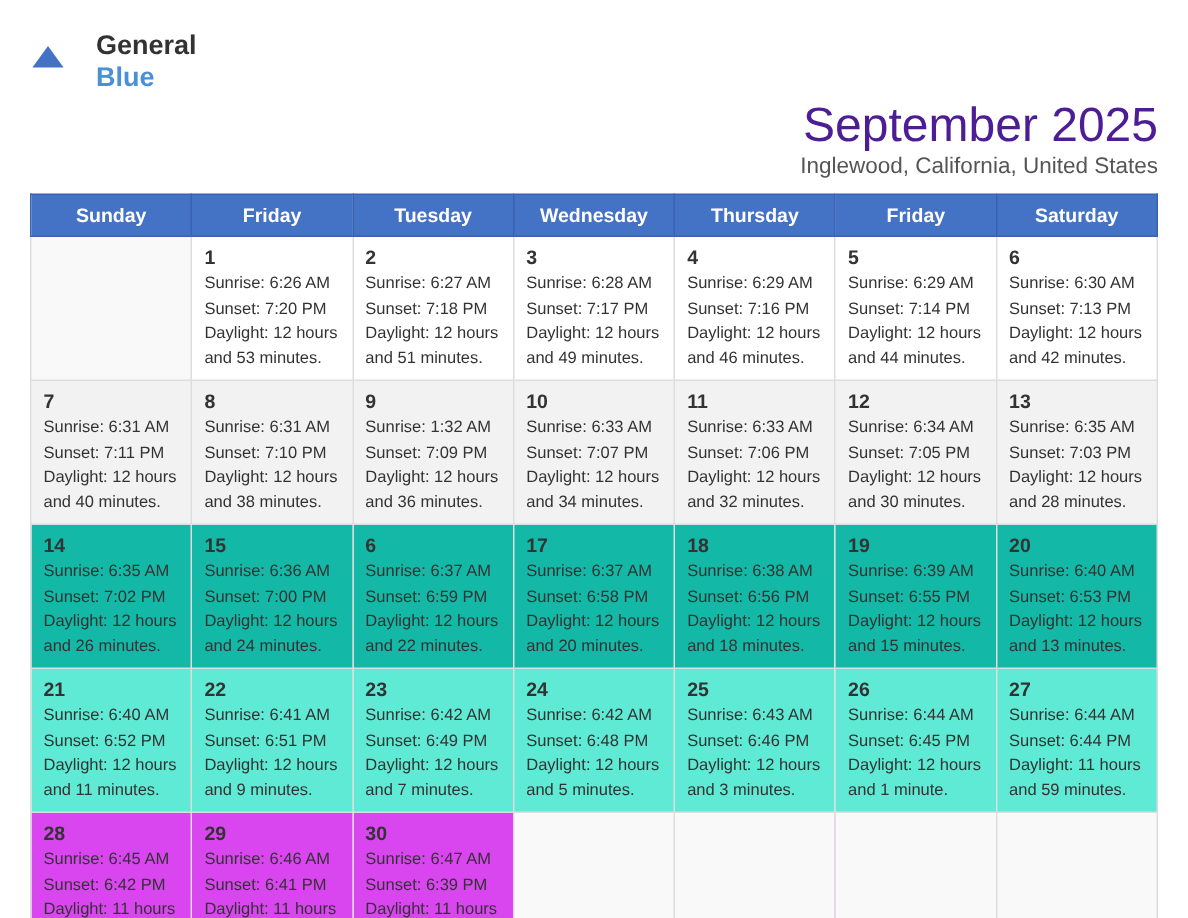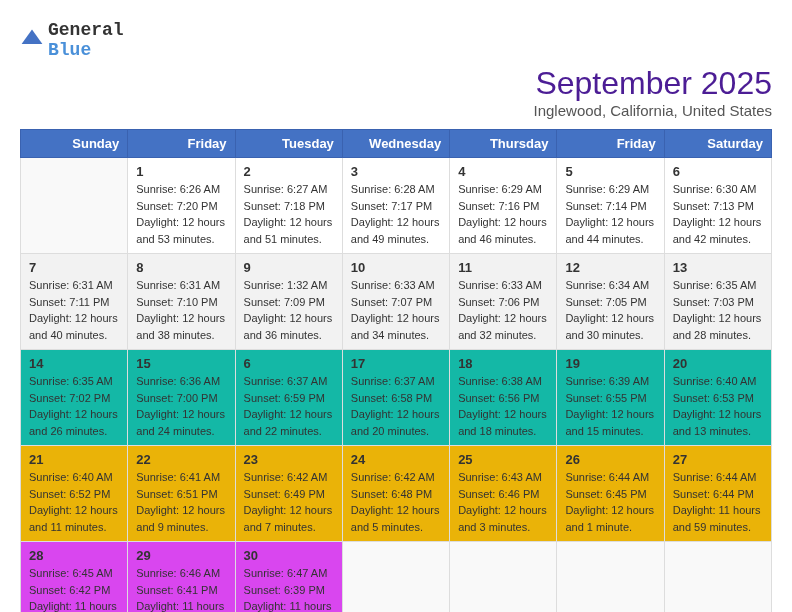--- a/index.html
+++ b/index.html
@@ -12,22 +12,21 @@
     }
     .header {
       display: flex;
       justify-content: space-between;
       align-items: flex-start;
       margin-bottom: 10px;
     }
     .logo {
       display: flex;
       align-items: center;
-      gap: 4px;
-      font-family: Liberation Mono, monospace;
+      gap: 20px;
     }
     .logo-text-general {
       font-size: 18px;
       font-weight: bold;
       color: #333;
     }
     .logo-text-blue {
       font-size: 18px;
       font-weight: bold;
       color: #4a90d9;
@@ -55,21 +54,21 @@
       border: 1px solid #ccc;
     }
     thead tr {
       background-color: #4472c4;
       color: #fff;
     }
     thead th {
       padding: 6px 8px;
       font-size: 13px;
       font-weight: bold;
-      text-align: right;
+      text-align: center;
       border: 1px solid #3a62b0;
     }
     tbody tr {
       border: 1px solid #ccc;
     }
     tbody tr:nth-child(odd) {
       background-color: #fff;
     }
     tbody tr:nth-child(even) {
       background-color: #f2f2f2;
@@ -308,21 +307,21 @@
         <td>
           <span class="day-number">20</span>
           <div class="cell-content">
             <div>Sunrise: 6:40 AM</div>
             <div>Sunset: 6:53 PM</div>
             <div>Daylight: 12 hours</div>
             <div>and 13 minutes.</div>
           </div>
         </td>
       </tr>
-      <tr style="background-color: #eab308;">
+      <tr style="background-color: #5eead4;">
         <td>
           <span class="day-number">21</span>
           <div class="cell-content">
             <div>Sunrise: 6:40 AM</div>
             <div>Sunset: 6:52 PM</div>
             <div>Daylight: 12 hours</div>
             <div>and 11 minutes.</div>
           </div>
         </td>
         <td>

